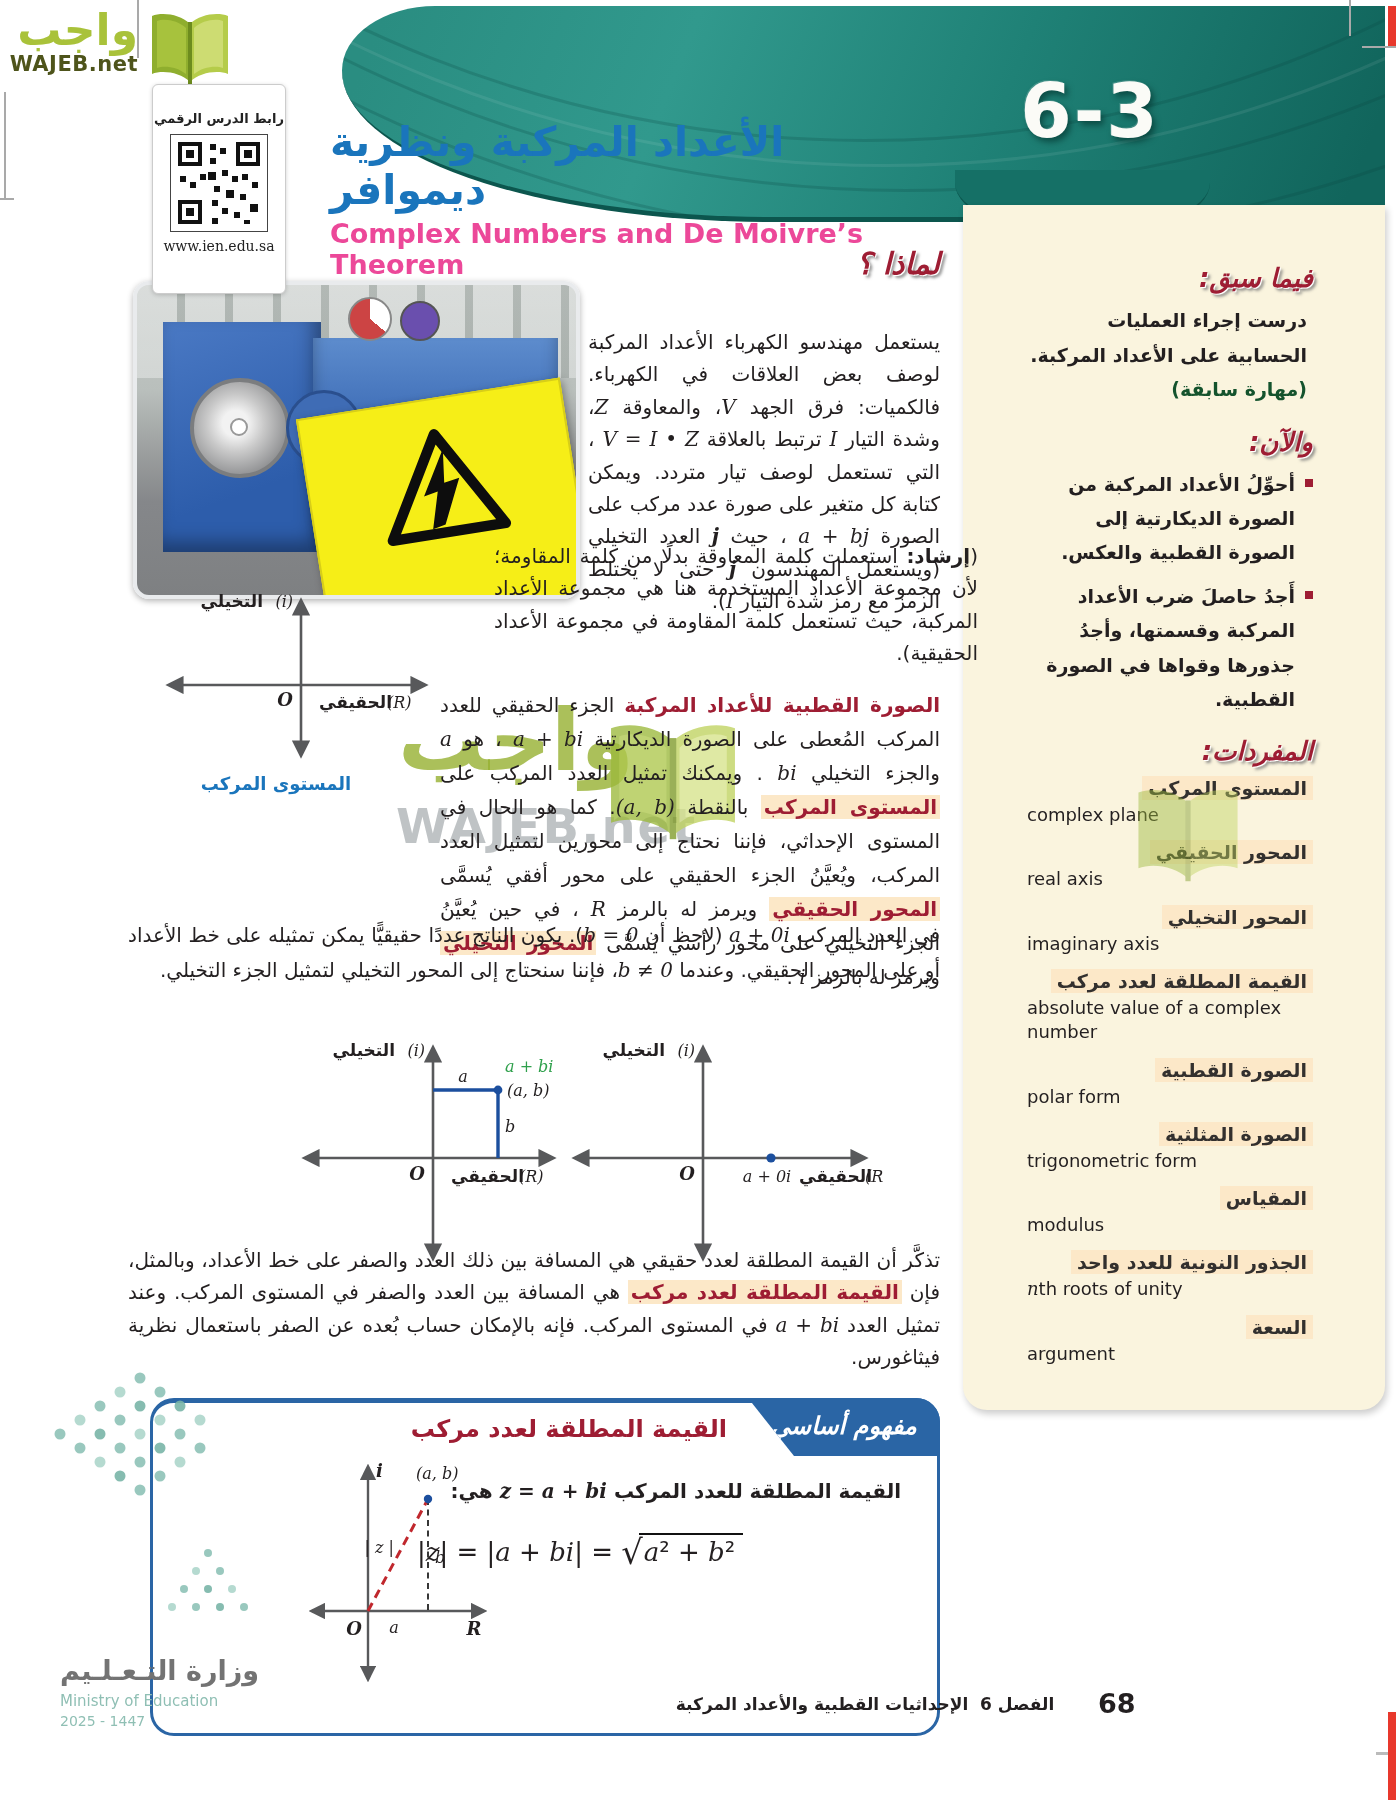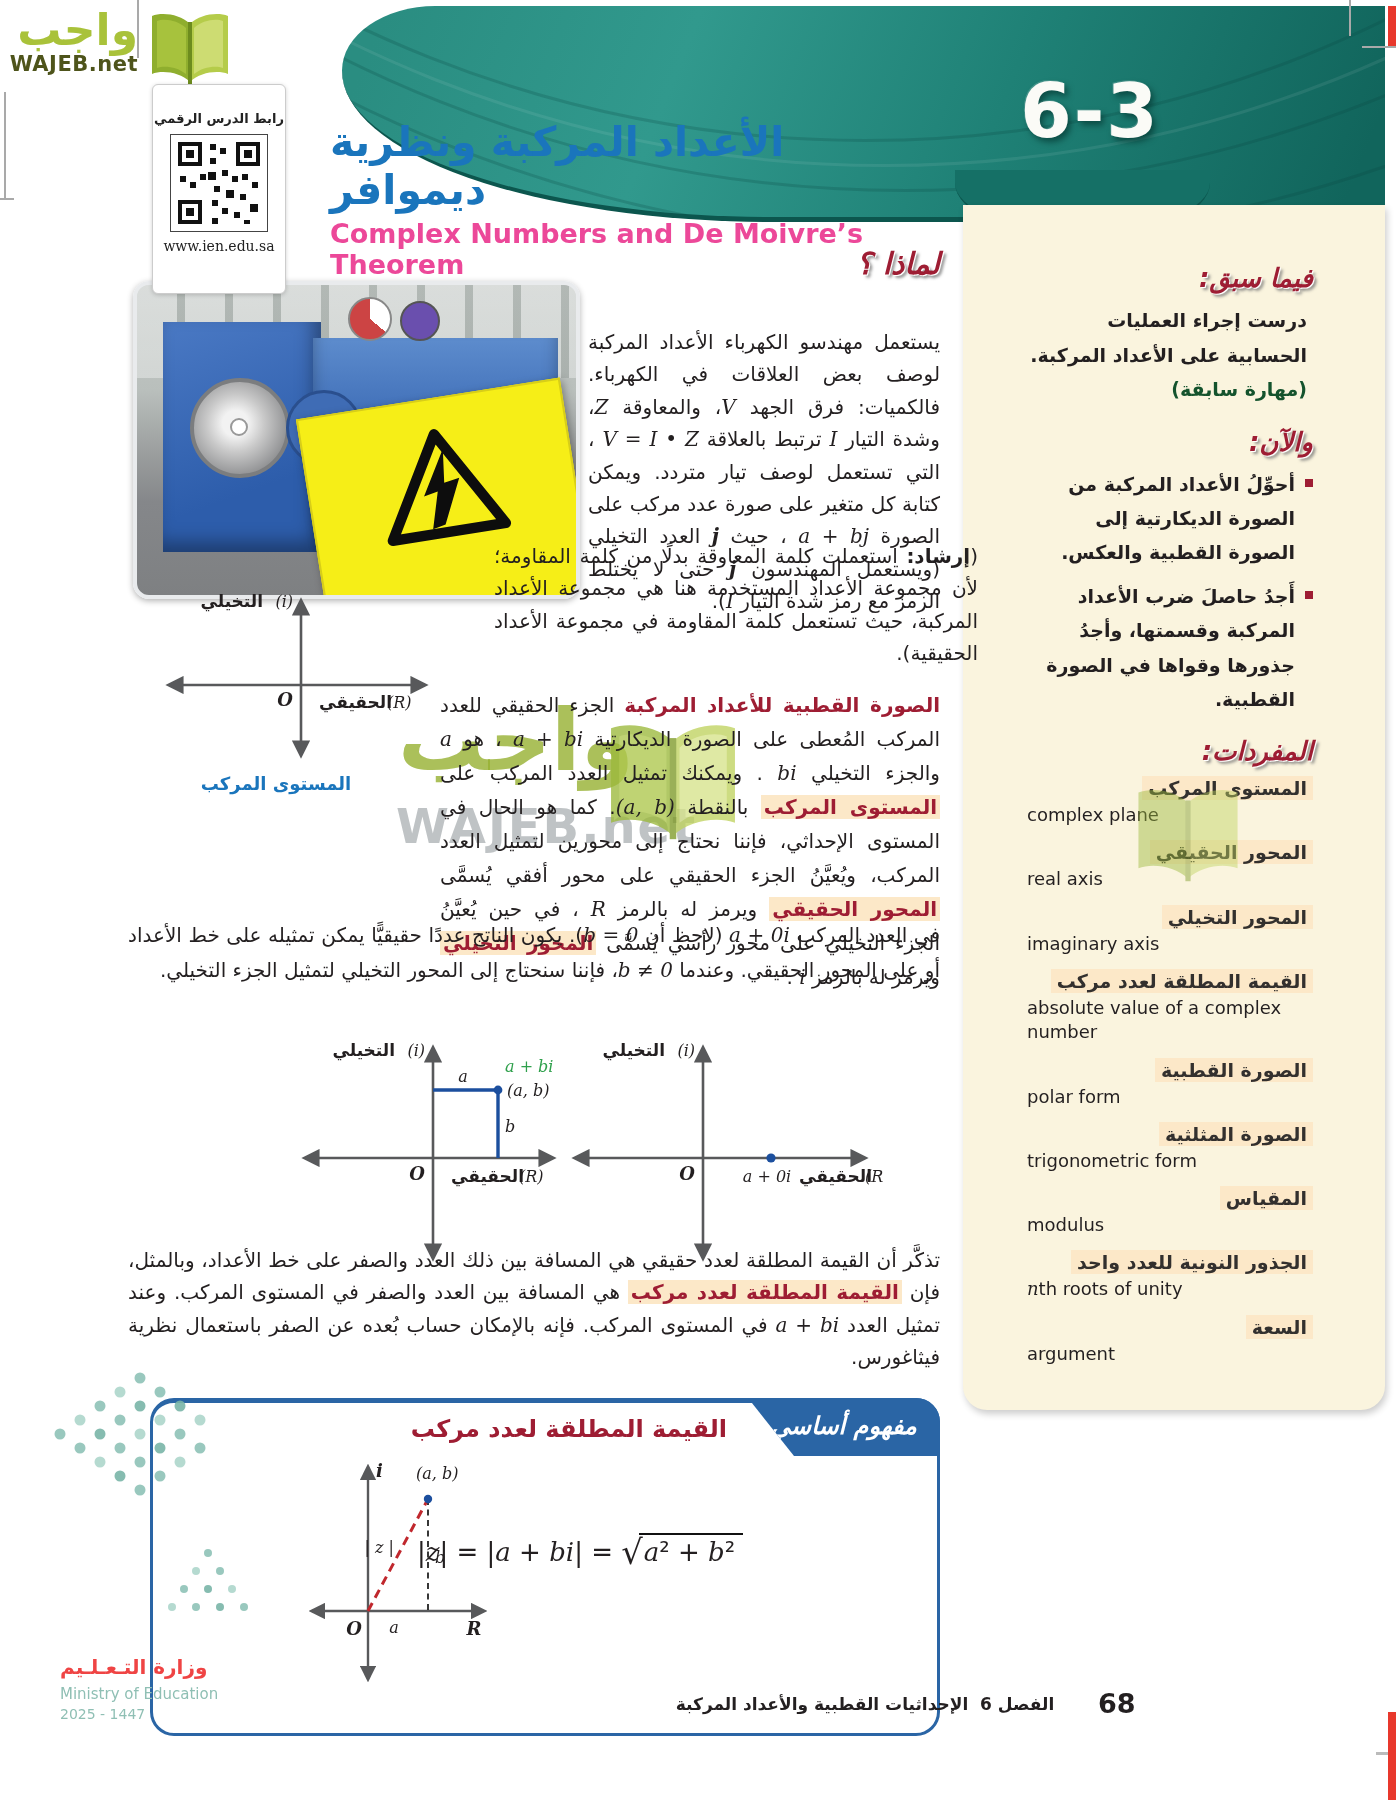--- a/index.html
+++ b/index.html
@@ -106,21 +106,21 @@
   .rad{font-size:1.3em;vertical-align:-3px;}
   .d4{position:absolute;left:135px;top:48px;}
   
   .wm{position:absolute;z-index:0;}
   .wm-ar{left:398px;top:690px;font-size:86px;font-weight:bold;color:rgba(148,174,44,.78);}
   .wm-net{left:396px;top:798px;font-size:48px;font-weight:bold;color:rgba(170,175,178,.75);letter-spacing:2px;}
   .wm-book1{left:598px;top:702px;opacity:.78;}
   .wm-book2{left:1128px;top:782px;opacity:.45;z-index:3;}
   
   .ministry{position:absolute;left:60px;top:1655px;z-index:6;}
-  .min-ar{font-size:20px;font-weight:bold;color:#ef4444;}
+  .min-ar{font-size:27px;font-weight:bold;color:#737373;}
   .min-en{font-size:15px;color:#8fbfb4;margin-top:6px;}
   .min-yr{font-size:14px;color:#8fbfb4;margin-top:3px;}
   .dots{position:absolute;z-index:5;opacity:.9;}
   .dotsA{left:48px;top:1370px;}
   .dotsB{left:158px;top:1543px;}
   .pageno{position:absolute;left:1098px;top:1688px;font-size:27px;font-weight:bold;z-index:2;}
   .chapter{position:absolute;left:640px;top:1694px;width:450px;text-align:center;direction:rtl;
         font-size:17px;font-weight:bold;z-index:2;}
   
   .mark{position:absolute;background:#a9a9a9;z-index:9;}
@@ -342,20 +342,21 @@
       <text class="ax-ar" x="246" y="152">الحقيقي</text>
       <text class="ax-sym" x="312" y="152">(R)</text>
     </svg>
   </div>
 
   <p class="p-body pabs">تذكَّر أن القيمة المطلقة لعدد حقيقي هي المسافة بين ذلك العدد والصفر على خط الأعداد، وبالمثل، فإن <span class="hl maroon">القيمة المطلقة لعدد مركب</span> هي المسافة بين العدد والصفر في المستوى المركب. وعند تمثيل العدد <i dir="ltr">a + bi</i> في المستوى المركب. فإنه بالإمكان حساب بُعده عن الصفر باستعمال نظرية فيثاغورس.</p>
 
   <div class="concept">
     <div class="c-tab">مفهوم أساسي</div>
     <div class="c-title maroon">القيمة المطلقة لعدد مركب</div>
+    <div class="c-lead">القيمة المطلقة للعدد المركب <i dir="ltr">z = a + bi</i> هي:</div>
     <div class="c-formula">|<i>z</i>| = |<i>a</i> + <i>bi</i>| = <span class="rad">√</span><span class="vinc"><i>a</i>² + <i>b</i>²</span></div>
     <div class="d4">
       <svg width="210" height="240" viewBox="0 0 210 240">
         <defs>
           <marker id="ah4" viewBox="0 0 10 10" refX="8" refY="5" markerWidth="7" markerHeight="7" orient="auto">
               <path d="M0 0 L10 5 L0 10 z" fill="#58595b"></path>
             </marker>
         </defs>
         <g stroke="#58595b" stroke-width="2.4">
           <line x1="80" y1="160" x2="80" y2="16" marker-end="url(#ah4)"></line>

